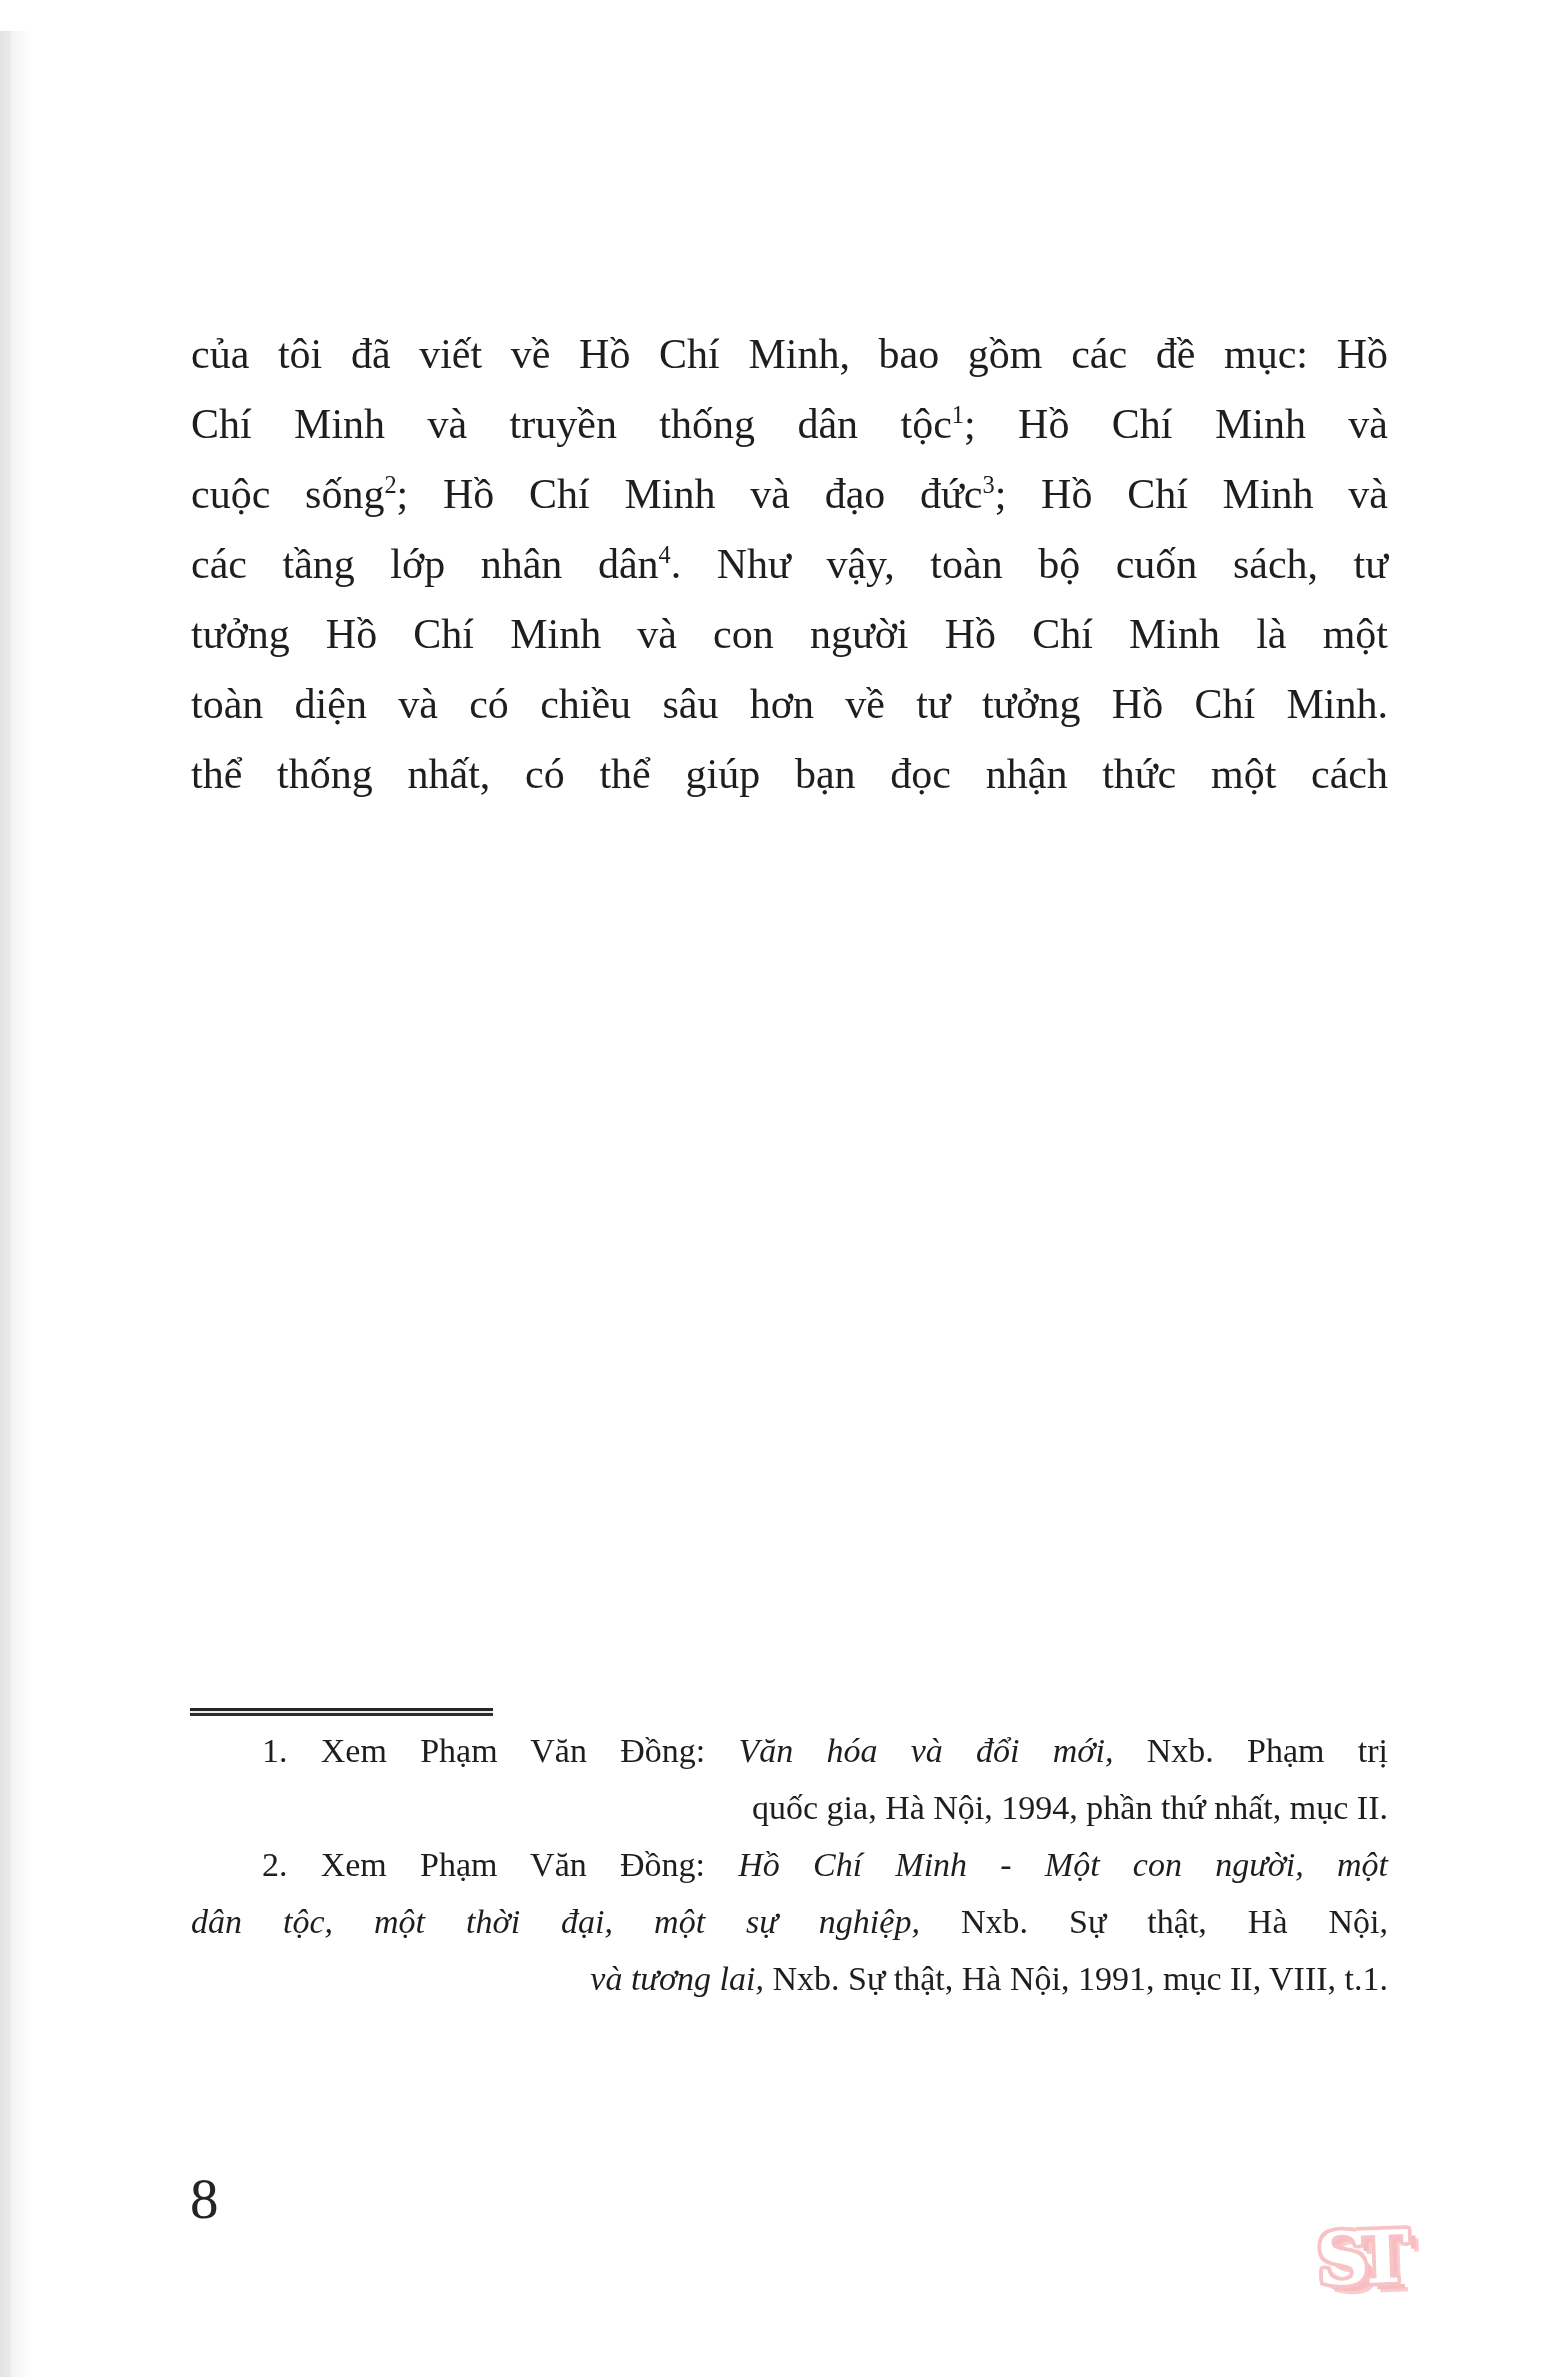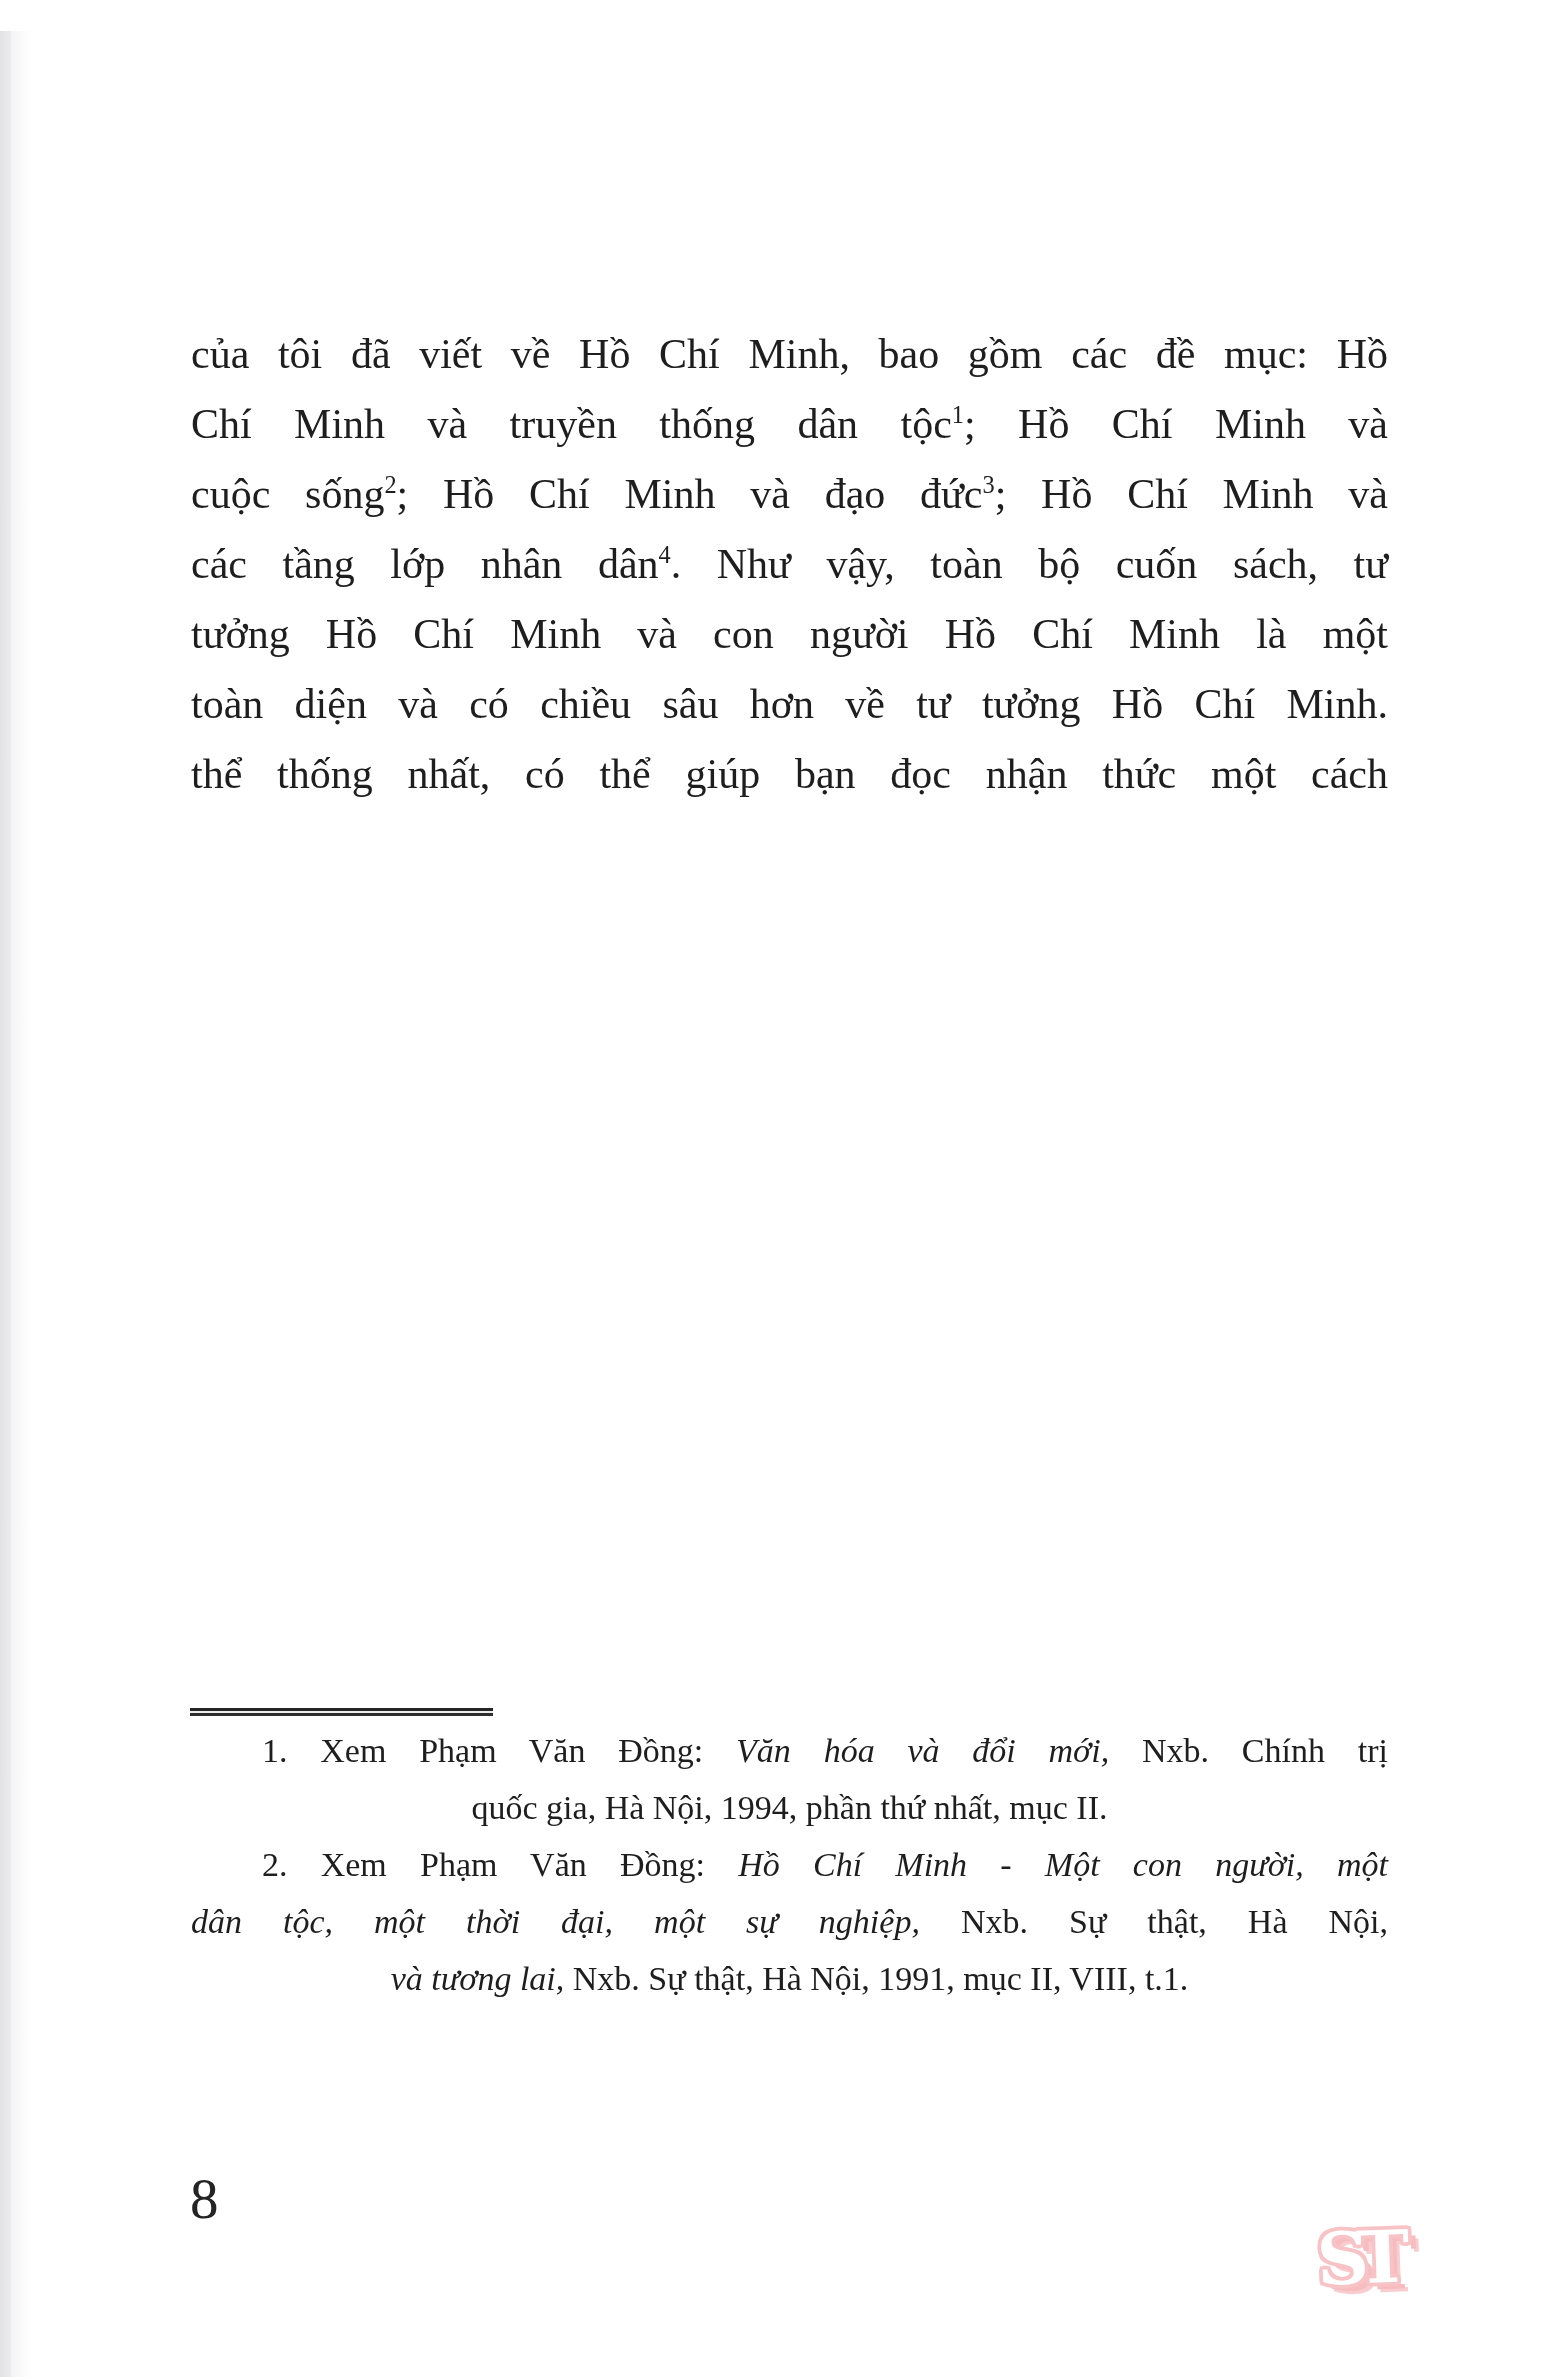--- a/index.html
+++ b/index.html
@@ -27,21 +27,21 @@
   }
   .footnote-rule {
     position: absolute; left: 190px; top: 1677px; width: 303px; height: 8.2px;
     border-top: 3px solid #262626; border-bottom: 3px solid #2e2e2e;
     background: #ededed; box-sizing: border-box;
   }
   .footnotes {
     position: absolute; left: 191px; top: 1691px; width: 1197px;
     font-size: 34px; line-height: 57px;
   }
-  .line { text-align: center; }
+  .line { text-align: right; }
   .line.justify { text-align: justify; text-align-last: justify; }
   .line.indent { text-indent: 71px; }
   sup { font-size: 58%; line-height: 0; vertical-align: super; letter-spacing: 0; }
   em { }
   .page-number {
     position: absolute; left: 190px; top: 2138px;
     font-size: 57px; line-height: 60px; color: #242424;
   }
   .publisher-logo {
     position: absolute; left: 1317px; top: 2186px; width: 97px; height: 90px;
@@ -68,21 +68,21 @@
       <div class="line justify"><span>cuộc sống</span><sup>2</sup><span>; Hồ Chí Minh và đạo đức</span><sup>3</sup><span>; Hồ Chí Minh và</span></div>
       <div class="line justify"><span>các tầng lớp nhân dân</span><sup>4</sup><span>. Như vậy, toàn bộ cuốn sách, tư</span></div>
       <div class="line justify"><span>tưởng Hồ Chí Minh và con người Hồ Chí Minh là một</span></div>
       <div class="line justify"><span>toàn diện và có chiều sâu hơn về tư tưởng Hồ Chí Minh.</span></div>
       <div class="line justify"><span>thể thống nhất, có thể giúp bạn đọc nhận thức một cách</span></div>
     </div>
 
   <div class="footnote-rule"></div>
 
   <div class="footnotes">
-      <div class="line justify indent"><span>1. Xem Phạm Văn Đồng: </span><em>Văn hóa và đổi mới,</em><span> Nxb. Chính trị</span></div>
+      <div class="line justify indent"><span>1. Xem Phạm Văn Đồng: </span><em>Văn hóa và đổi mới,</em><span> Nxb. Phạm trị</span></div>
       <div class="line"><span>quốc gia, Hà Nội, 1994, phần thứ nhất, mục II.</span></div>
       <div class="line justify indent"><span>2. Xem Phạm Văn Đồng: </span><em>Hồ Chí Minh - Một con người, một</em></div>
       <div class="line justify"><em>dân tộc, một thời đại, một sự nghiệp,</em><span> Nxb. Sự thật, Hà Nội,</span></div>
       <div class="line"><em>và tương lai,</em><span> Nxb. Sự thật, Hà Nội, 1991, mục II, VIII, t.1.</span></div>
     </div>
 
   <div class="page-number">8</div>
 
   <div class="publisher-logo">ST</div>
 </div>

